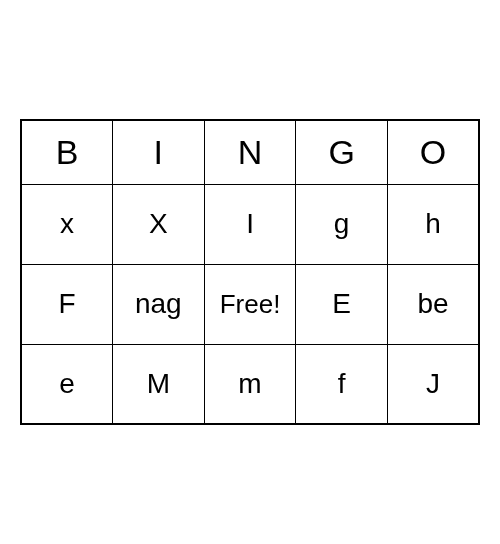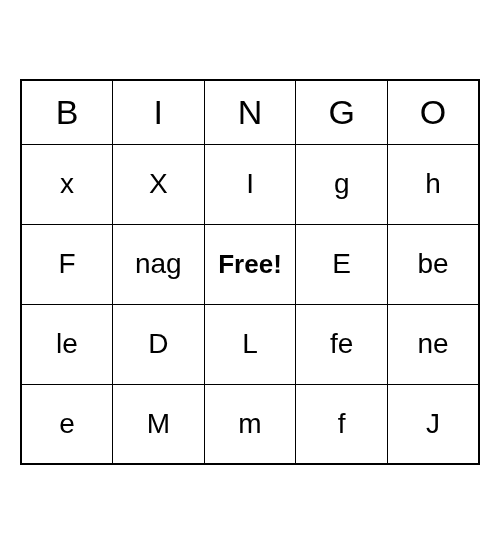--- a/index.html
+++ b/index.html
@@ -36,21 +36,20 @@
 
     .bingo-card thead th {
       font-size: 34px;
       font-weight: normal;
       height: 64px;
       border: 1px solid #000;
     }
 
     .free-cell {
       font-size: 26px !important;
-      font-weight: bold;
     }
   </style>
 </head>
 <body>
 
 <table class="bingo-card">
   <thead>
     <tr>
     <th>B</th>
         <th>I</th>
@@ -68,27 +67,20 @@
         <td>h</td>
       </tr>
       <tr>
         <td>F</td>
         <td>nag</td>
         <td class="free-cell">Free!</td>
         <td>E</td>
         <td>be</td>
       </tr>
       <tr>
-        <td>le</td>
-        <td>D</td>
-        <td>L</td>
-        <td>fe</td>
-        <td>ne</td>
-      </tr>
-      <tr>
         <td>e</td>
         <td>M</td>
         <td>m</td>
         <td>f</td>
         <td>J</td>
       </tr>
     </tbody>
 </table>
 
 </body></html>

